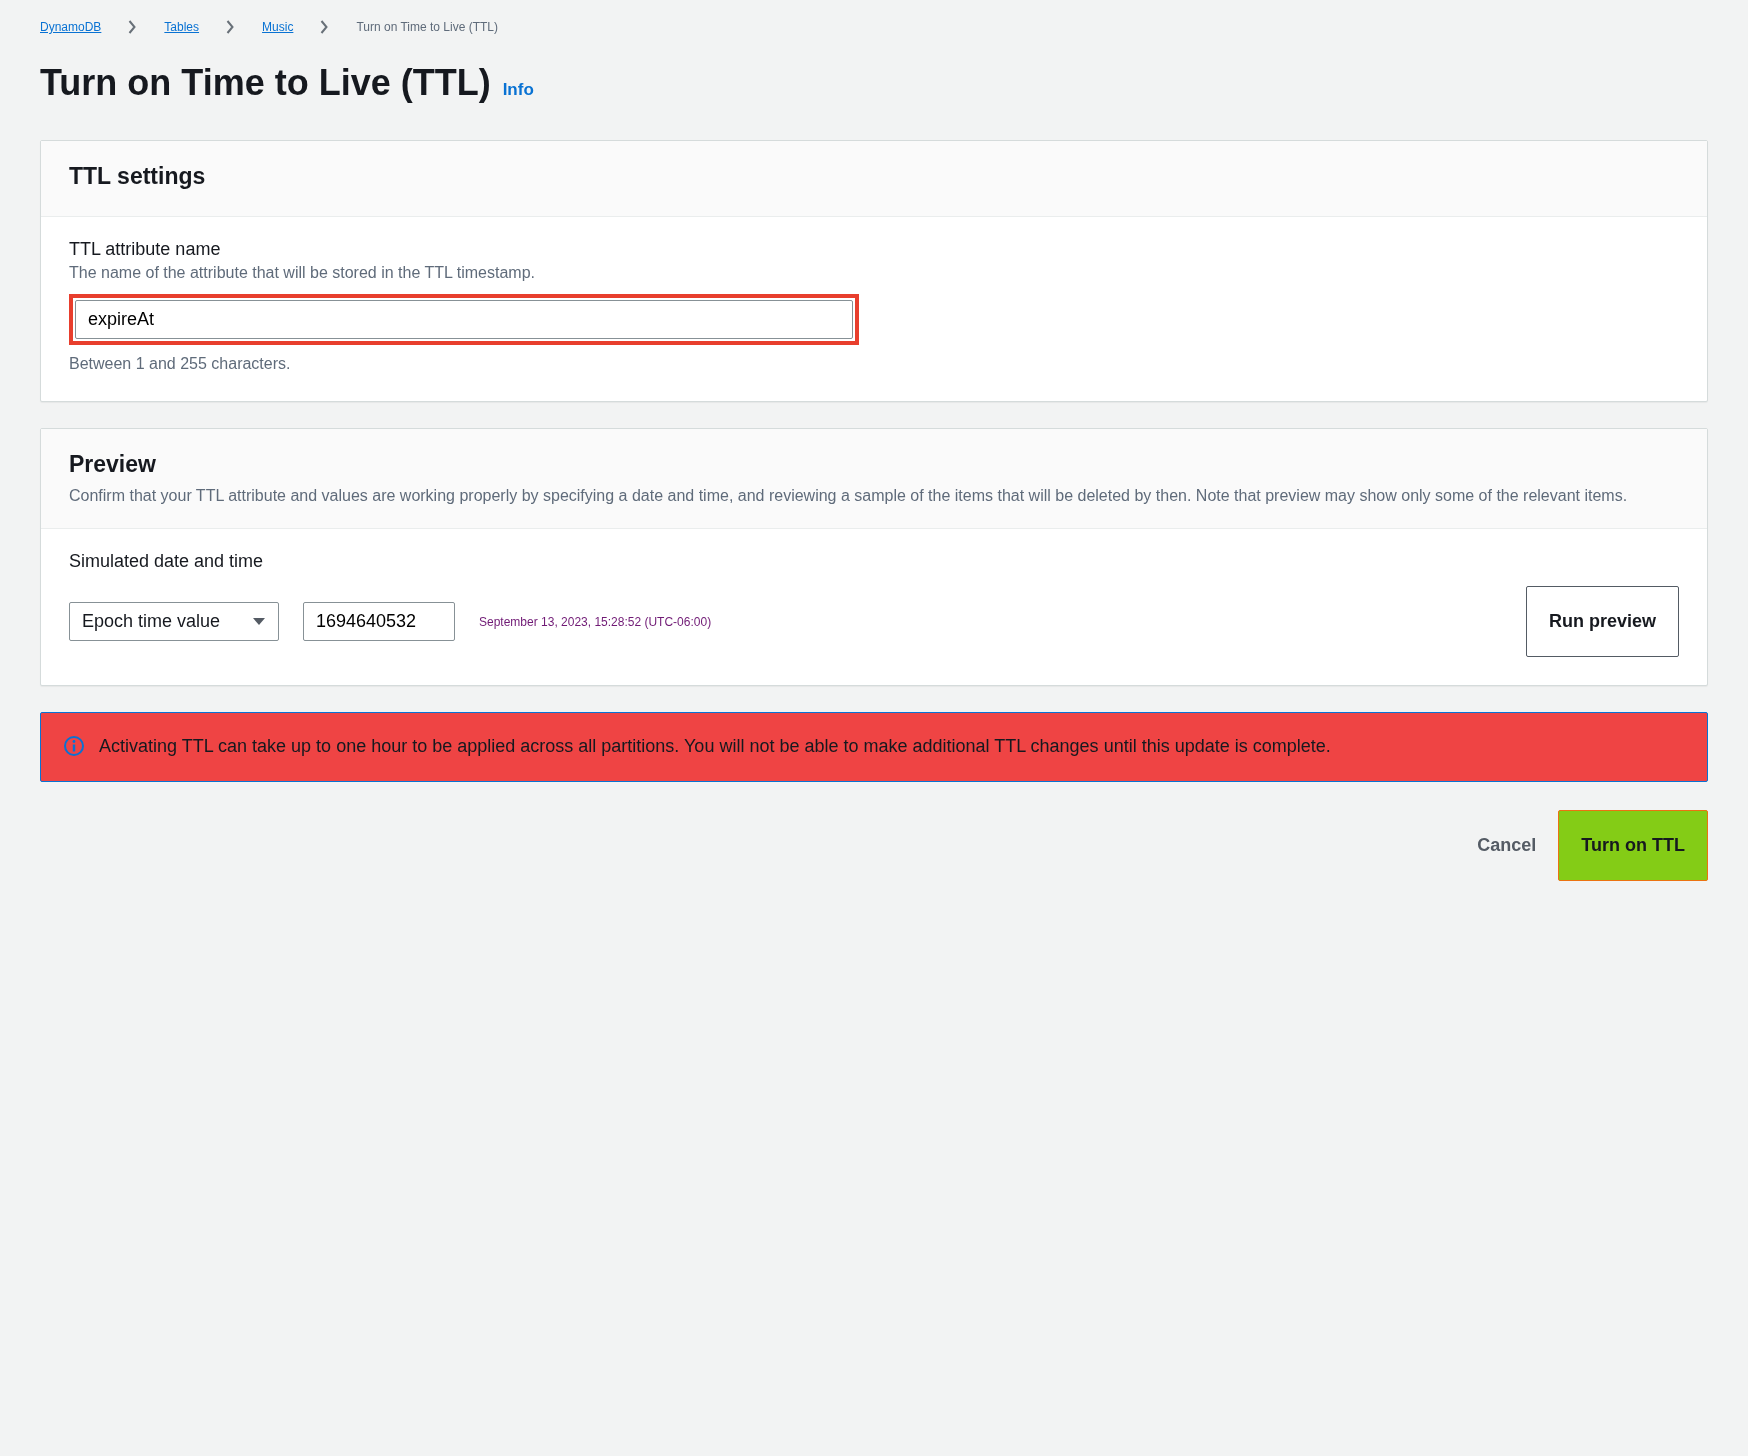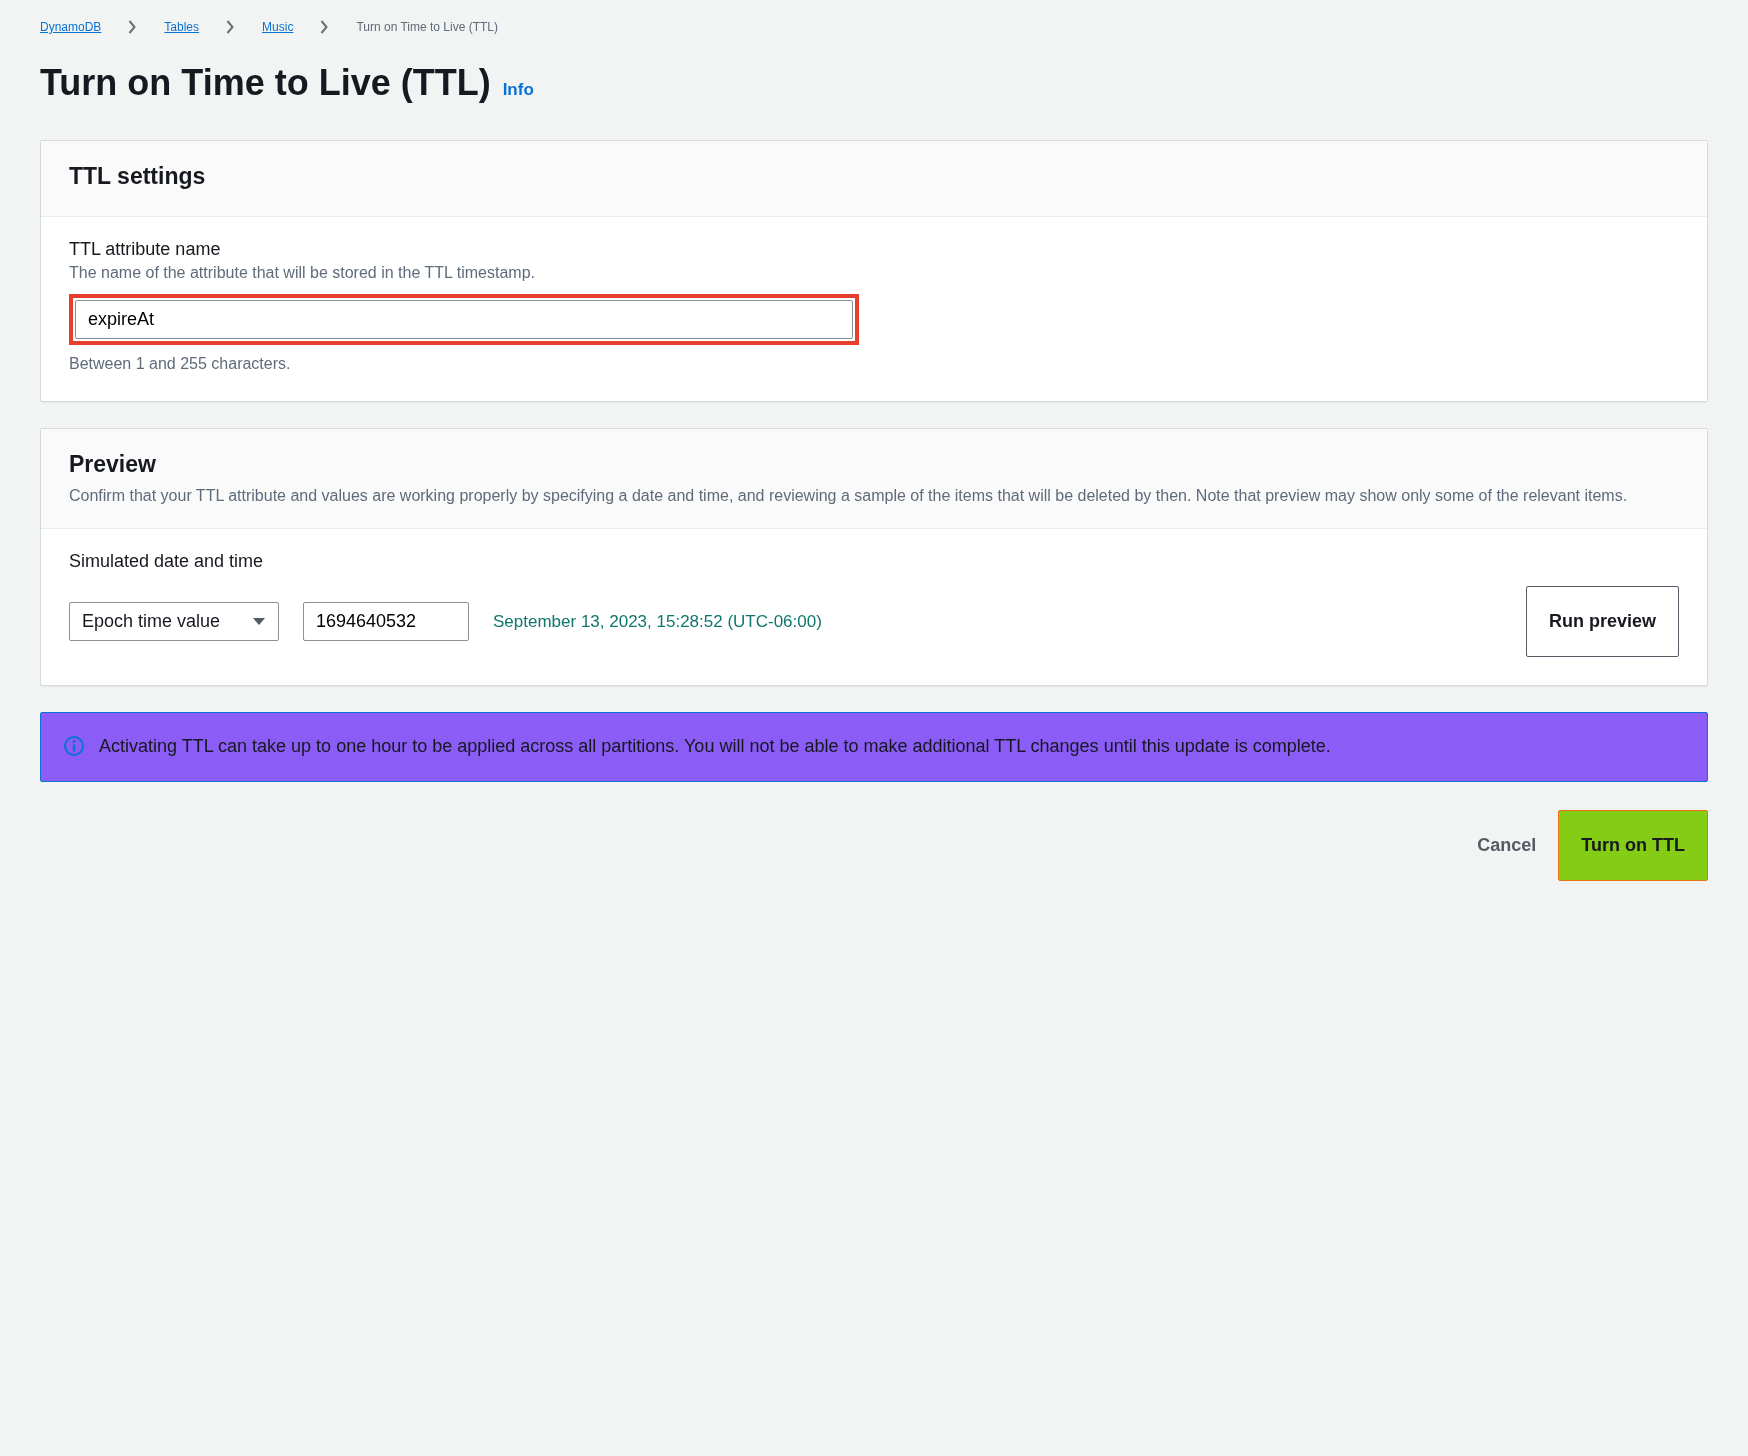--- a/index.html
+++ b/index.html
@@ -118,25 +118,25 @@
     }
     .select-control .caret {
       color: #545b64;
       display: inline-flex;
     }
     .time-input {
       border: 1px solid #879196;
       border-radius: 2px;
       padding: 8px 12px;
       font-size: 18px;
-      width: 166px;
+      width: 152px;
     }
     .readable-time {
-      font-size: 17px;
-      color: #0f766e;
+      font-size: 12px;
+      color: #701a75;
       flex: 1;
     }
     .btn {
       font-size: 18px;
       font-weight: 700;
       padding: 24px 22px;
       border-radius: 2px;
       cursor: pointer;
       background: #fff;
     }
@@ -152,21 +152,21 @@
     }
     .btn-primary {
       background: #84cc16;
       border: 1px solid #ec7211;
       color: #16191f;
     }
     .info-banner {
       display: flex;
       gap: 14px;
       border: 1px solid #0972d3;
-      background: #8b5cf6;
+      background: #ef4444;
       padding: 20px 22px;
       border-radius: 2px;
       margin-bottom: 28px;
       align-items: flex-start;
     }
     .info-banner .info-icon {
       color: #0972d3;
       flex-shrink: 0;
       margin-top: 2px;
     }

